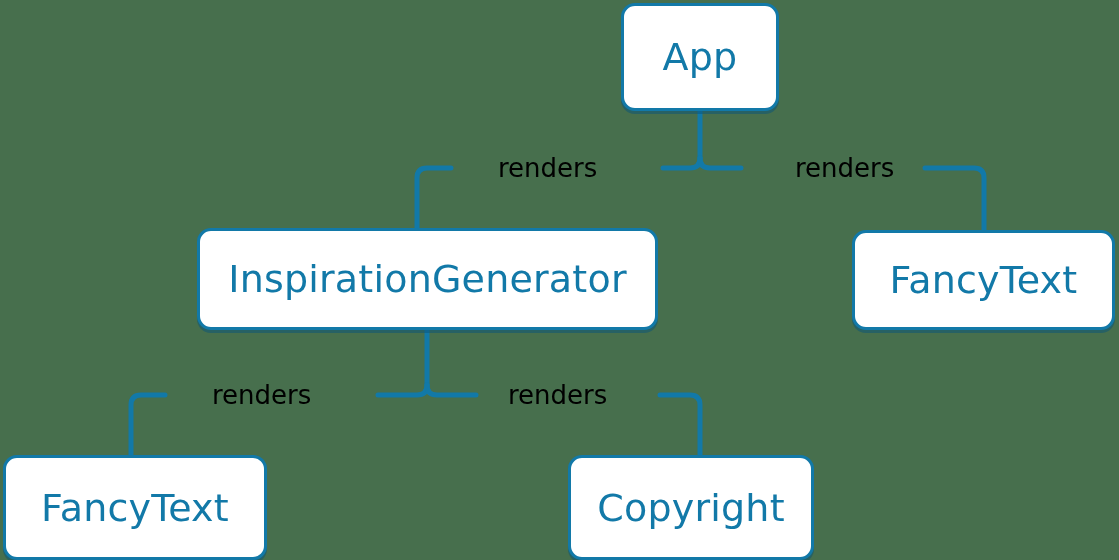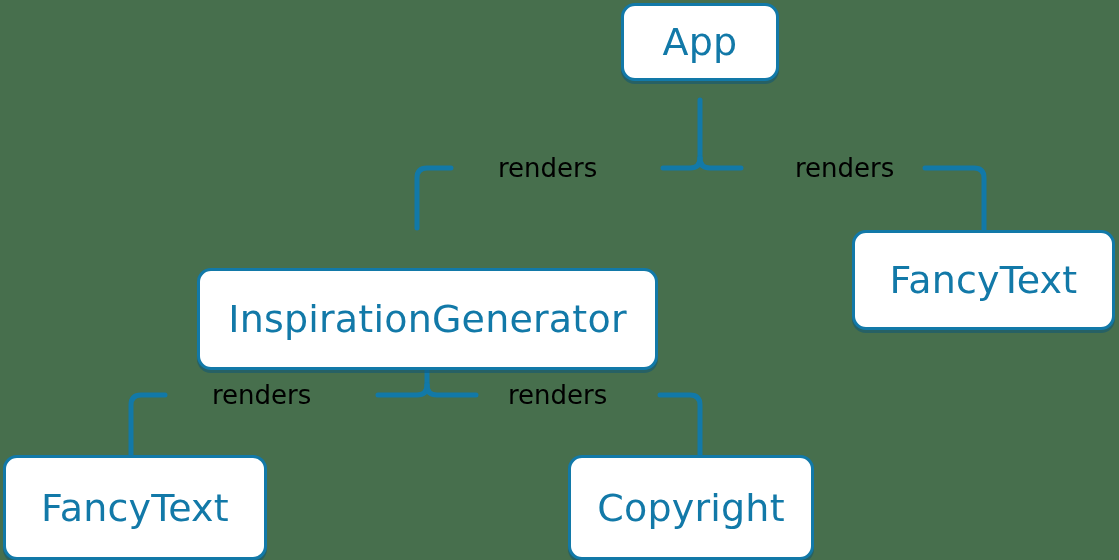--- a/index.html
+++ b/index.html
@@ -51,22 +51,22 @@
     position: absolute;
     color: #000000;
     font-size: 26px;
     line-height: 1;
     white-space: nowrap;
     z-index: 4;
     background: transparent;
   }
 
   
-  #node-app        { left: 621px;  top: 3px;   width: 158px; height: 78px;  font-size: 38px; }
-  #node-inspgen    { left: 197px;  top: 228px; width: 461px; height: 102px; font-size: 38px; margin-top: 40px; }
+  #node-app        { left: 621px;  top: 3px;   width: 158px; height: 108px;  font-size: 38px; }
+  #node-inspgen    { left: 197px;  top: 228px; width: 461px; height: 102px; font-size: 38px; }
   #node-fancy-right{ left: 852px;  top: 230px; width: 263px; height: 100px; font-size: 38px; }
   #node-fancy-left { left: 3px;    top: 455px; width: 264px; height: 105px; font-size: 38px;
                      border-bottom-left-radius: 14px; border-bottom-right-radius: 14px; }
   #node-copyright  { left: 568px;  top: 455px; width: 246px; height: 105px; font-size: 38px; }
 
   
   #label-app-inspgen  { left: 498px; top: 155px; }
   #label-app-fancy    { left: 795px; top: 155px; }
   #label-ig-fancy     { left: 212px; top: 382px; }
   #label-ig-copyright { left: 508px; top: 382px; }

